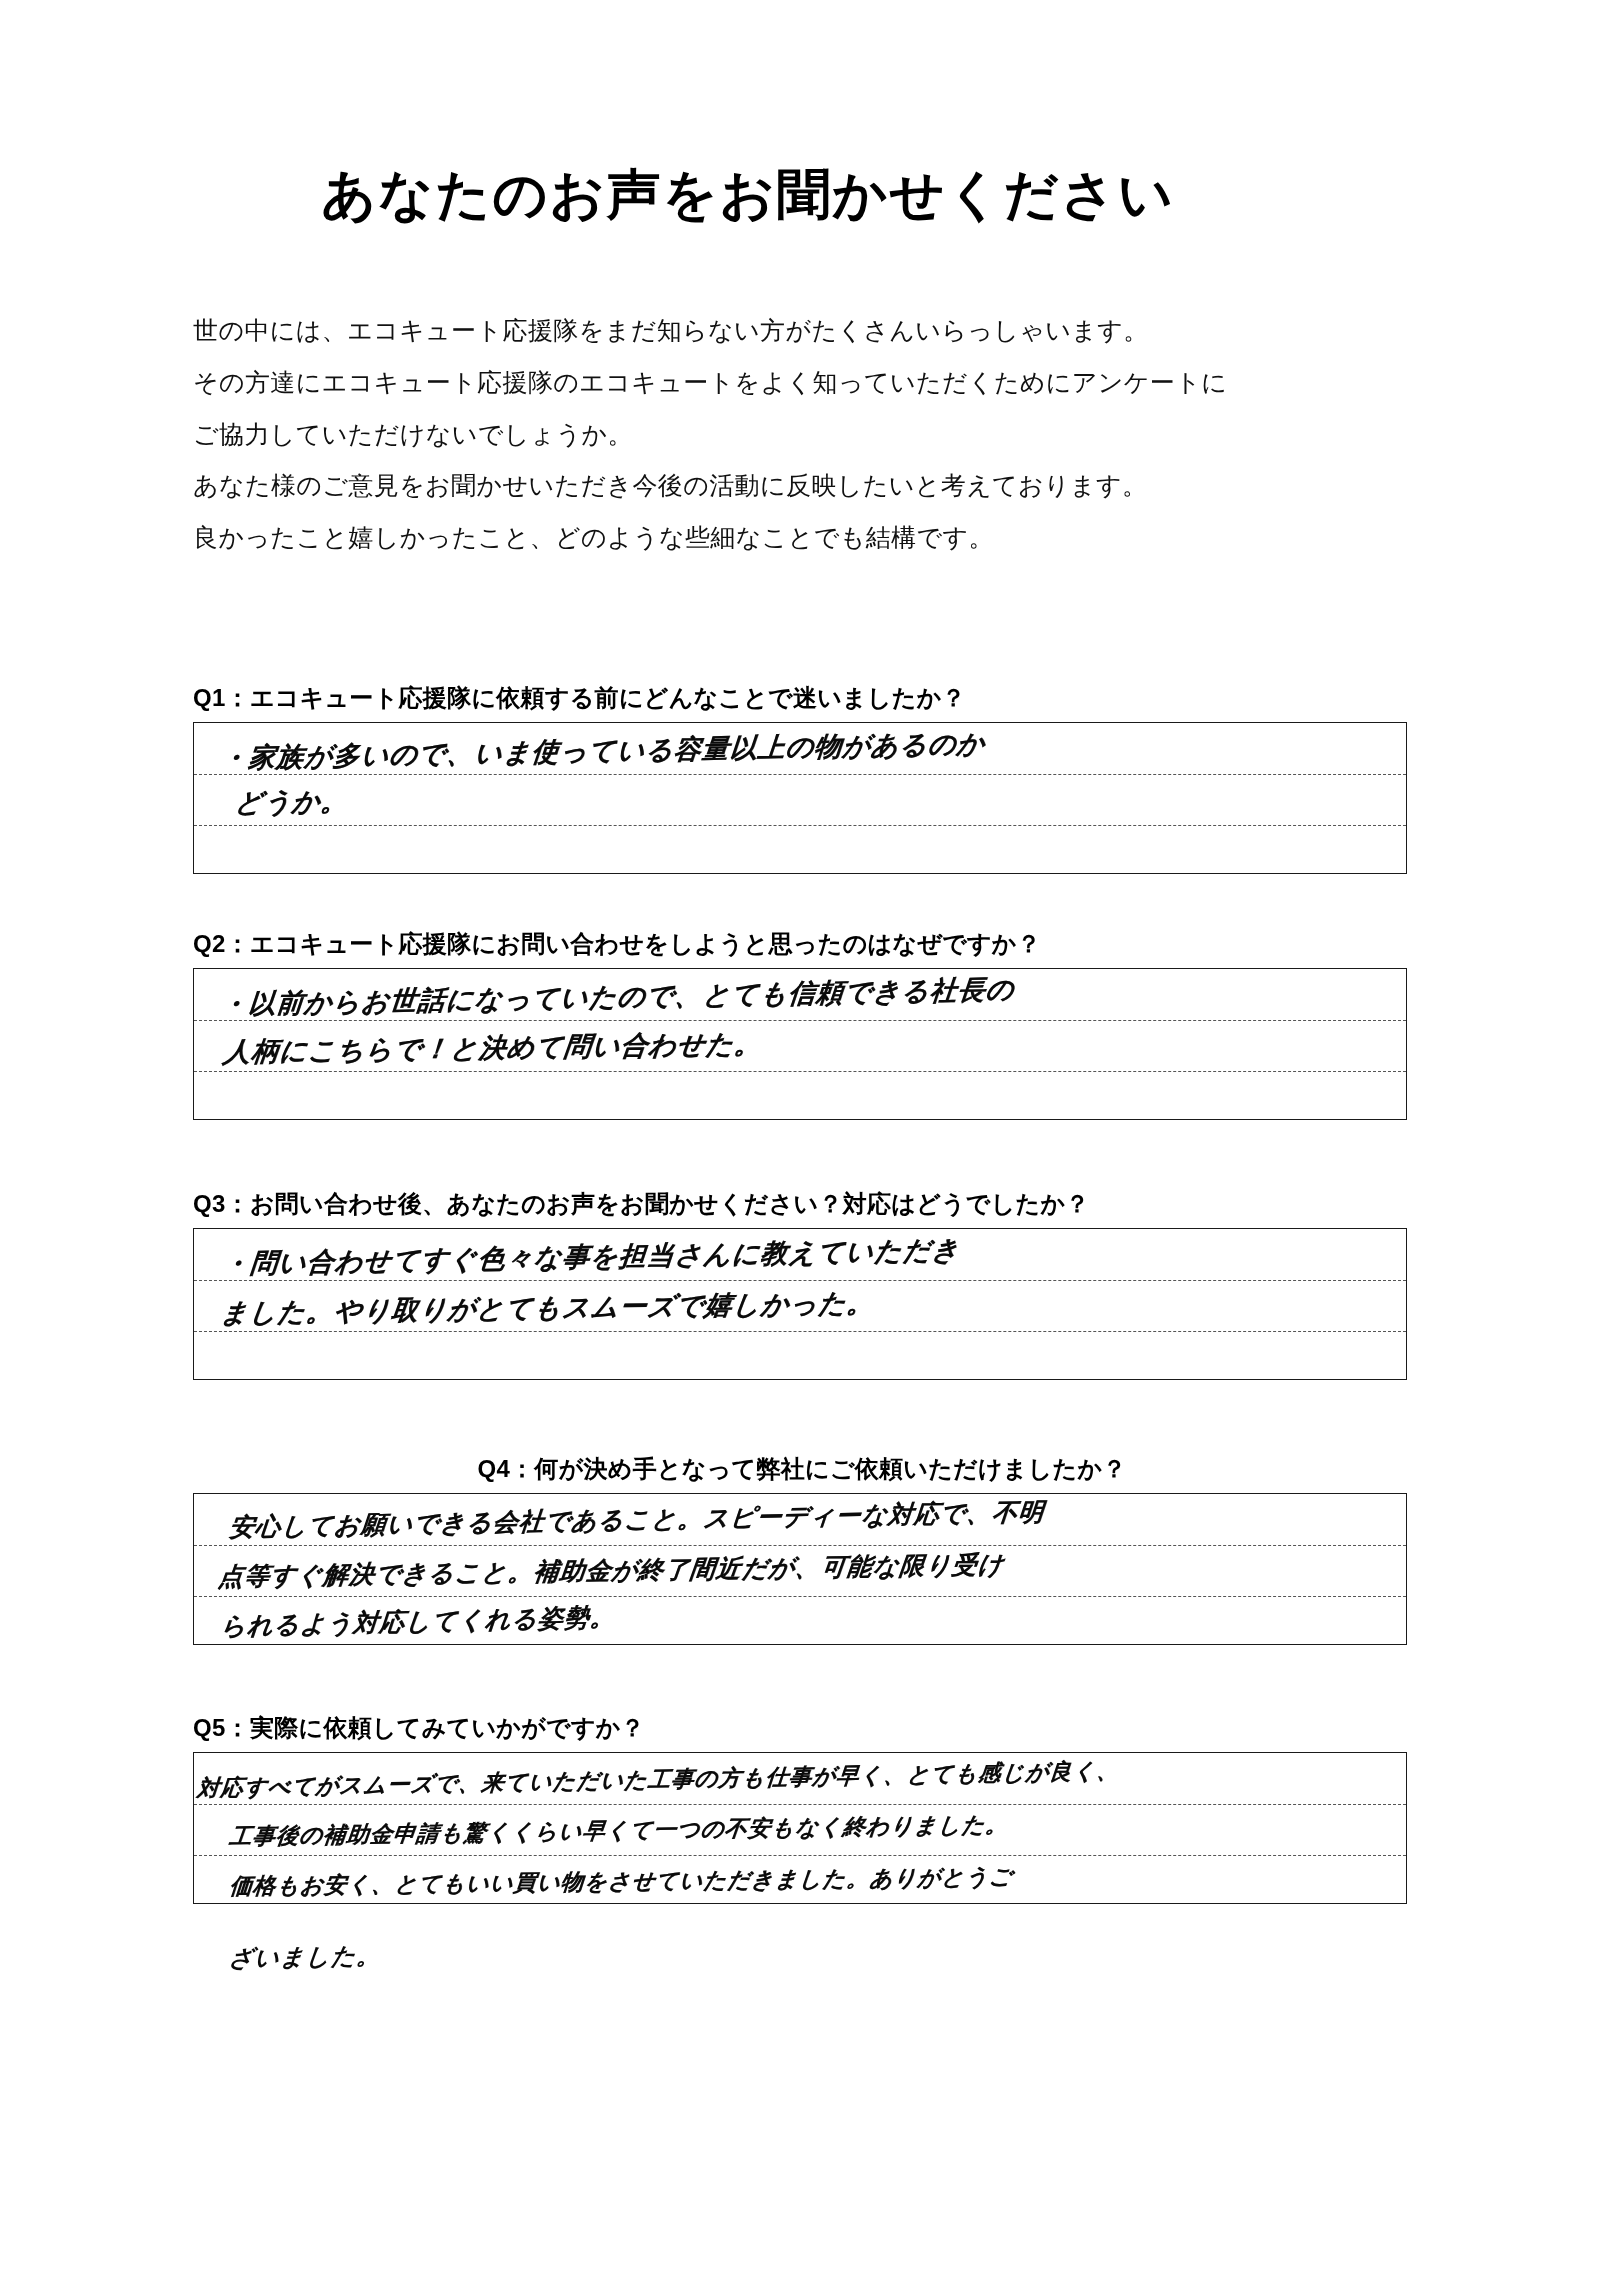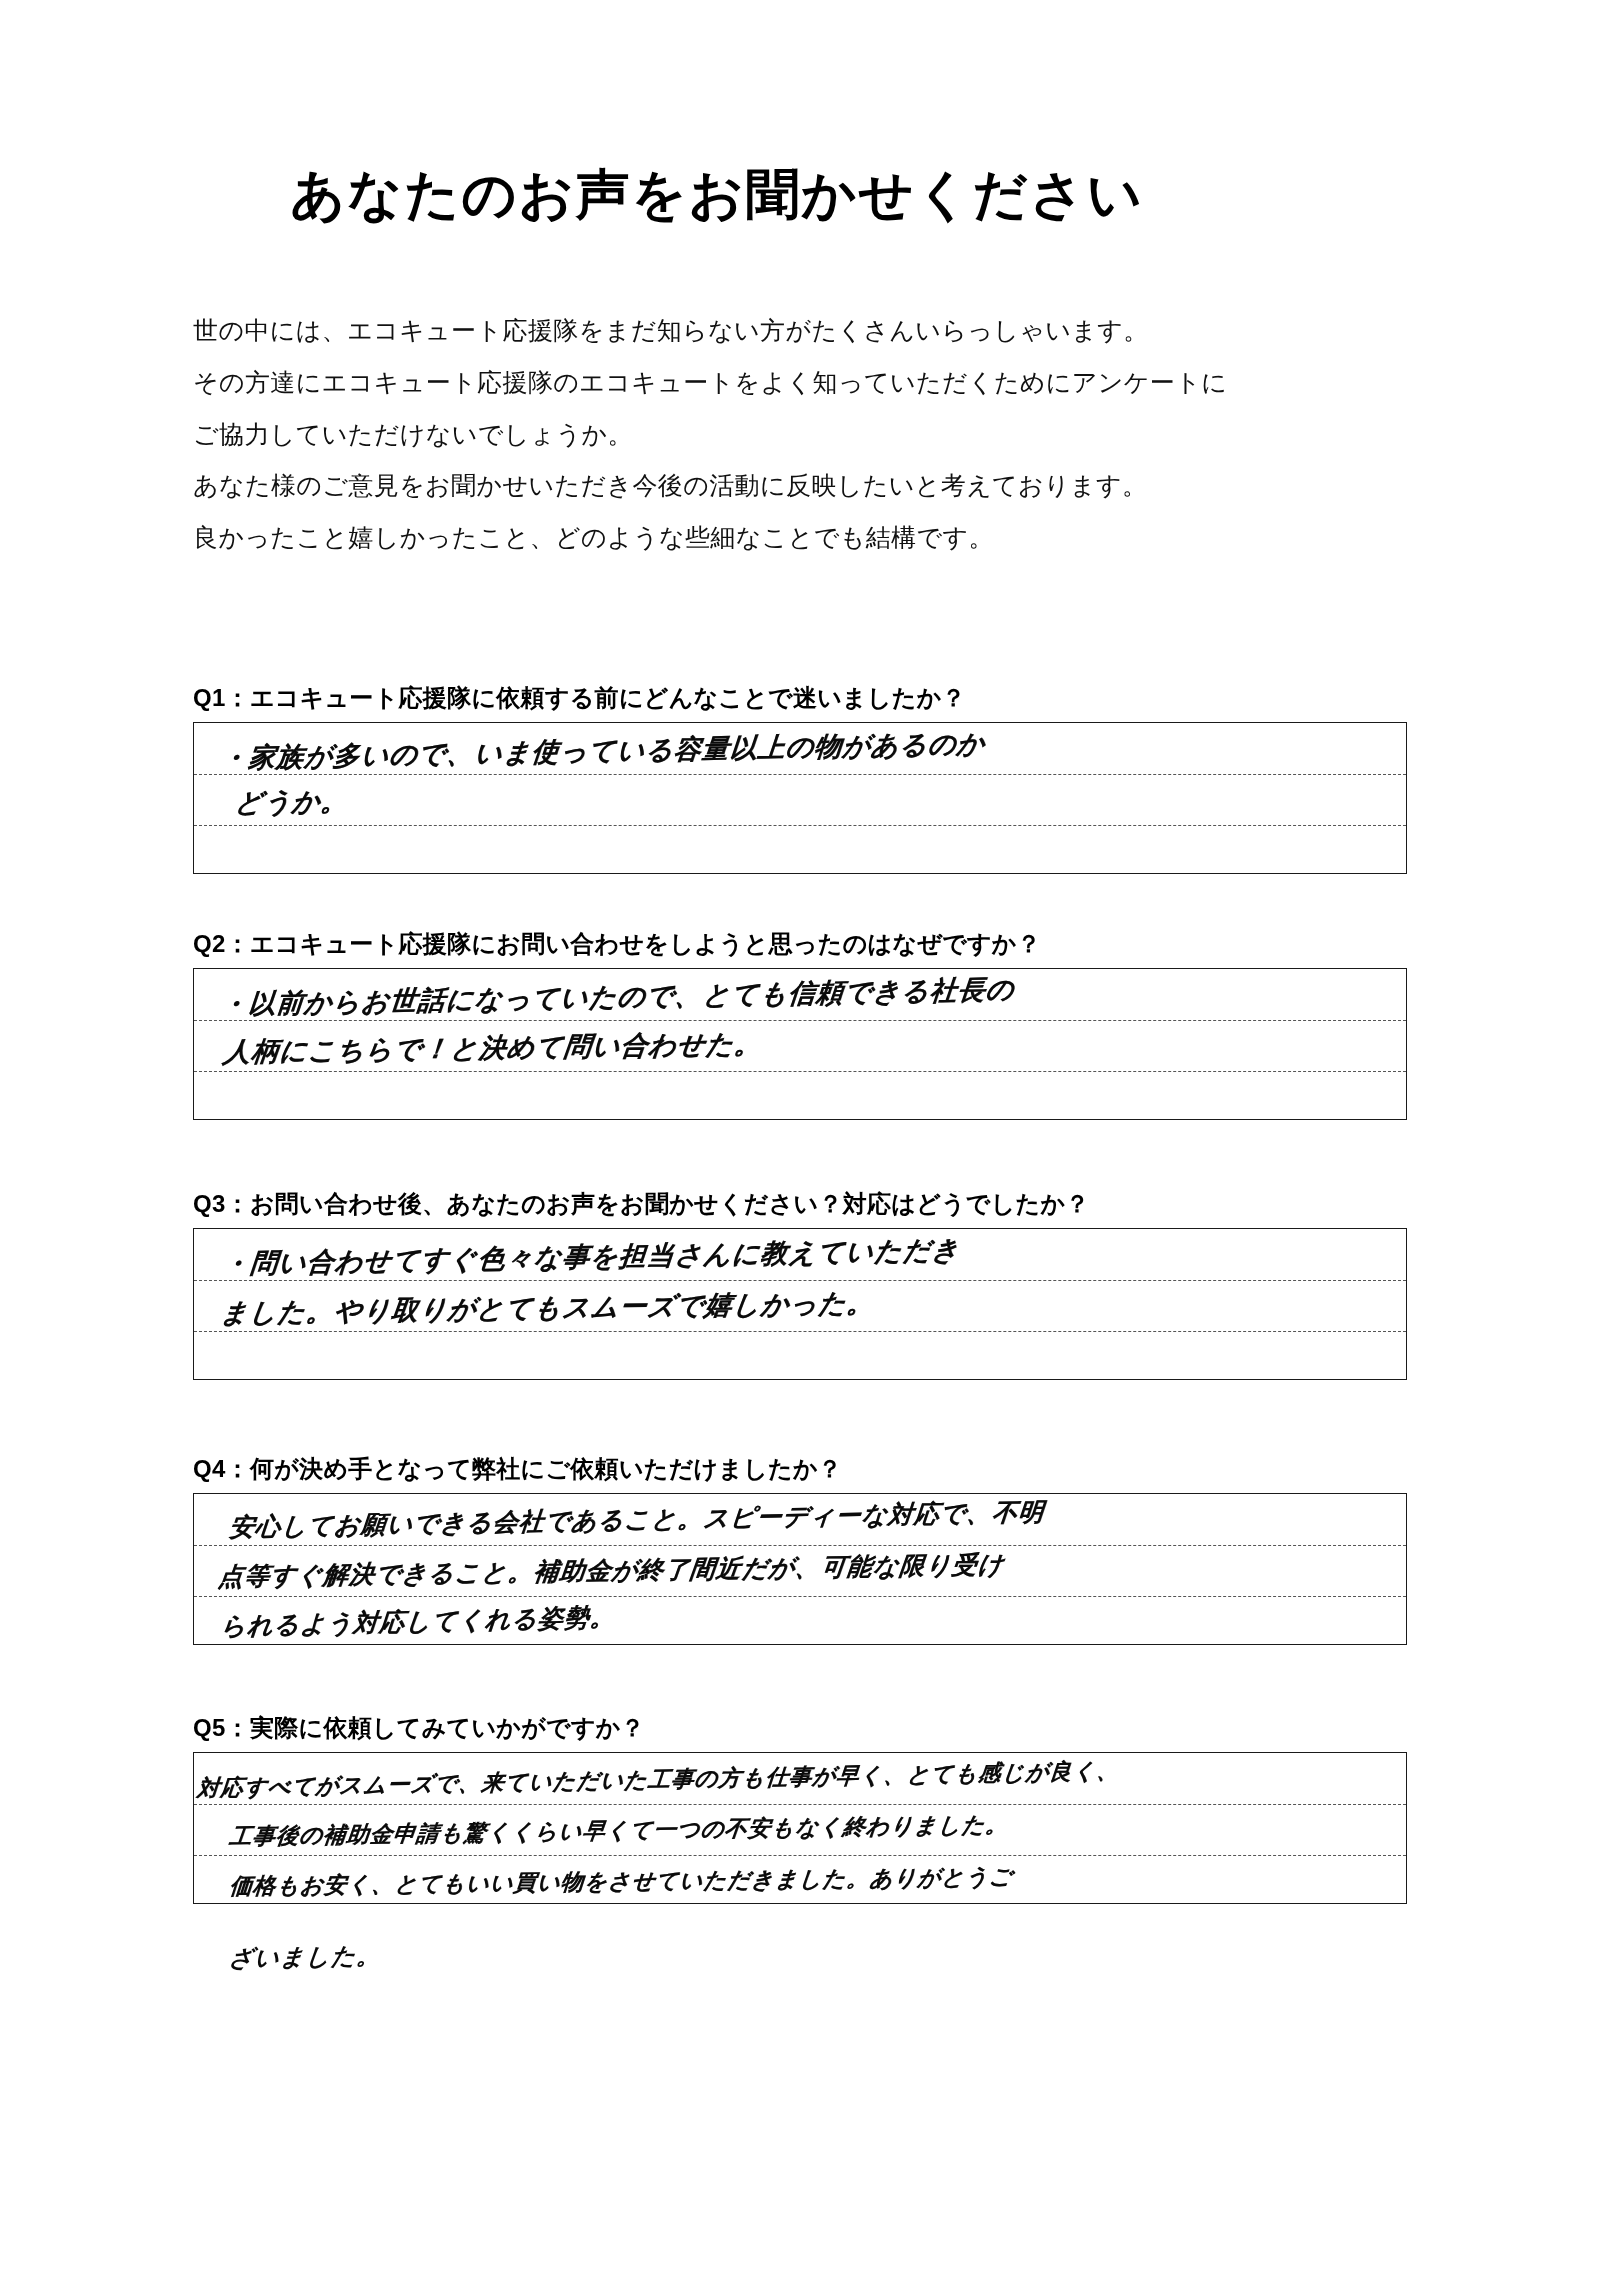--- a/index.html
+++ b/index.html
@@ -27,20 +27,21 @@
     position: absolute;
     left: 0;
     top: 167px;
     width: 1434px;
     text-align: center;
     font-size: 54px;
     font-weight: bold;
     letter-spacing: 1.8px;
     color: #000;
     line-height: 1.0;
+    padding-left: 31px;
   }
 
   
   .intro {
     position: absolute;
     left: 193px;
     top: 304px;
     width: 1254px;
   }
   .intro p {
@@ -107,21 +108,21 @@
     letter-spacing: 0.9px;
     font-style: italic;
     font-weight: 600;
     transform: skewX(-6deg) rotate(-1.1deg);
   }
 
   
   #q1 { top: 682px; }
   #q2 { top: 928px; }
   #q3 { top: 1188px; }
-  #q4 { top: 1453px; }
+  #q4 { top: 1453px; text-align: center; }
   #q5 { top: 1712px; }
 </style>
 </head>
 <body>
 
 <div class="page">
 
   <div class="title">あなたのお声をお聞かせください</div>
 
   <div class="intro">

